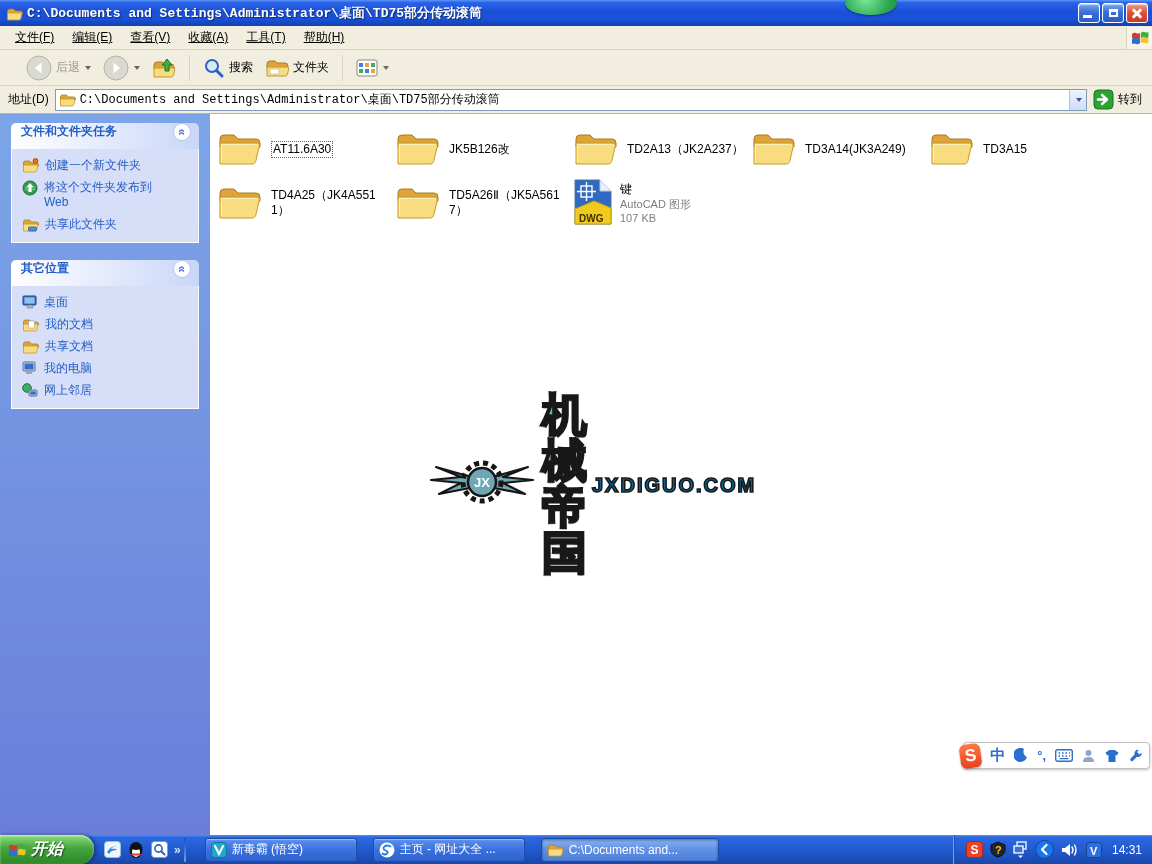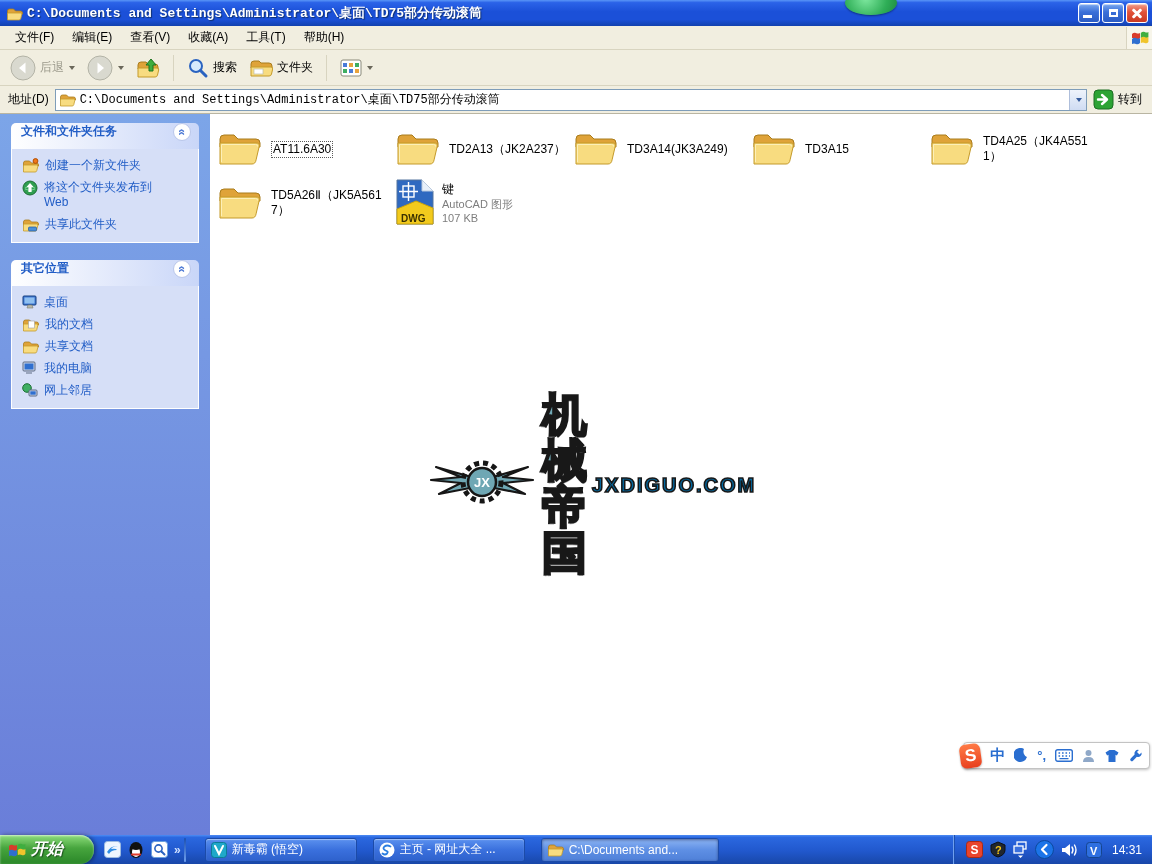--- a/index.html
+++ b/index.html
@@ -27,21 +27,21 @@
 
   
   .menubar { position:absolute; left:0; top:26px; width:1152px; height:24px; background:#f1eee0;
     border-bottom:1px solid #d8d4c0; display:flex; align-items:center; padding-left:6px; }
   .menubar .mitem { padding:3px 9px; color:#000; }
   .menubar .spacer { flex:1; }
   .winflag-box { width:26px; height:22px; display:flex; align-items:center; justify-content:center; border-left:1px solid #d8d4c0; background:#f7f5ea; }
 
   
   .toolbar { position:absolute; left:0; top:50px; width:1152px; height:36px; background:#f1eee0;
-    border-bottom:1px solid #d8d4c0; display:flex; align-items:center; padding-left:6px; gap:4px; }
+    border-bottom:1px solid #d8d4c0; display:flex; align-items:center; padding-left:22px; gap:4px; }
   .tbtn { display:flex; align-items:center; gap:4px; padding:2px 4px; border-radius:3px; }
   .tbtn .lbl { font-size:12px; }
   .tbtn.disabled .lbl { color:#9c9a8c; }
   .drop { width:0; height:0; border-left:3px solid transparent; border-right:3px solid transparent; border-top:4px solid #6a675a; margin-left:1px; }
   .tsep { width:1px; height:26px; background:#d8d4c0; margin:0 5px; }
 
   
   .addressbar { position:absolute; left:0; top:86px; width:1152px; height:28px; background:#f1eee0;
     border-bottom:1px solid #b9b5a2; display:flex; align-items:center; padding:0 4px; gap:6px; }
   .addr-label { color:#000; padding-left:4px; }
@@ -136,21 +136,21 @@
           <span class="g-restore"></span>
         </div>
       <div class="wbtn close">
           <span class="g-x1"></span>
           <span class="g-x2"></span>
         </div>
     </div>
   </div>
 
   <div class="menubar">
-    <div id="menu-items" style="display:flex;">
+    <div id="menu-items" style="display:flex;text-decoration:underline;">
         <span class="mitem">文件(F)</span>
         <span class="mitem">编辑(E)</span>
         <span class="mitem">查看(V)</span>
         <span class="mitem">收藏(A)</span>
         <span class="mitem">工具(T)</span>
         <span class="mitem">帮助(H)</span>
       </div>
     <div class="spacer"></div>
     <div class="winflag-box" id="winflag-menu">
         <svg width="18" height="16" viewBox="0 0 18 16">
@@ -360,20 +360,28 @@
                 <path d="M3.5 33V15.5h34q2.4 0 2 2" fill="none" stroke="#fdf0b8"></path>
               </svg></span>
             <div class="tlabel">AT11.6A30</div>
           </div>
           <div class="tile">
             <span class="ticon48"><svg width="45" height="37" viewBox="0 0 45 37">
                 <path d="M2 10q0-4 4-4h10l4 4h18q4 0 4 4v4H2z" fill="#dfa339" stroke="#a97c1c"></path>
                 <path d="M2 35V14h36q4 0 3.2 3.4l-3.1 13.4Q37.4 35 34 35z" fill="#f8dc80" stroke="#c49a2a"></path>
                 <path d="M3.5 33V15.5h34q2.4 0 2 2" fill="none" stroke="#fdf0b8"></path>
               </svg></span>
+            <div class="tlabel">JK5B126改</div>
+          </div>
+          <div class="tile">
+            <span class="ticon48"><svg width="45" height="37" viewBox="0 0 45 37">
+                <path d="M2 10q0-4 4-4h10l4 4h18q4 0 4 4v4H2z" fill="#dfa339" stroke="#a97c1c"></path>
+                <path d="M2 35V14h36q4 0 3.2 3.4l-3.1 13.4Q37.4 35 34 35z" fill="#f8dc80" stroke="#c49a2a"></path>
+                <path d="M3.5 33V15.5h34q2.4 0 2 2" fill="none" stroke="#fdf0b8"></path>
+              </svg></span>
             <div class="tlabel">TD2A13（JK2A237）</div>
           </div>
           <div class="tile">
             <span class="ticon48"><svg width="45" height="37" viewBox="0 0 45 37">
                 <path d="M2 10q0-4 4-4h10l4 4h18q4 0 4 4v4H2z" fill="#dfa339" stroke="#a97c1c"></path>
                 <path d="M2 35V14h36q4 0 3.2 3.4l-3.1 13.4Q37.4 35 34 35z" fill="#f8dc80" stroke="#c49a2a"></path>
                 <path d="M3.5 33V15.5h34q2.4 0 2 2" fill="none" stroke="#fdf0b8"></path>
               </svg></span>
             <div class="tlabel">TD3A14(JK3A249)</div>
           </div>

